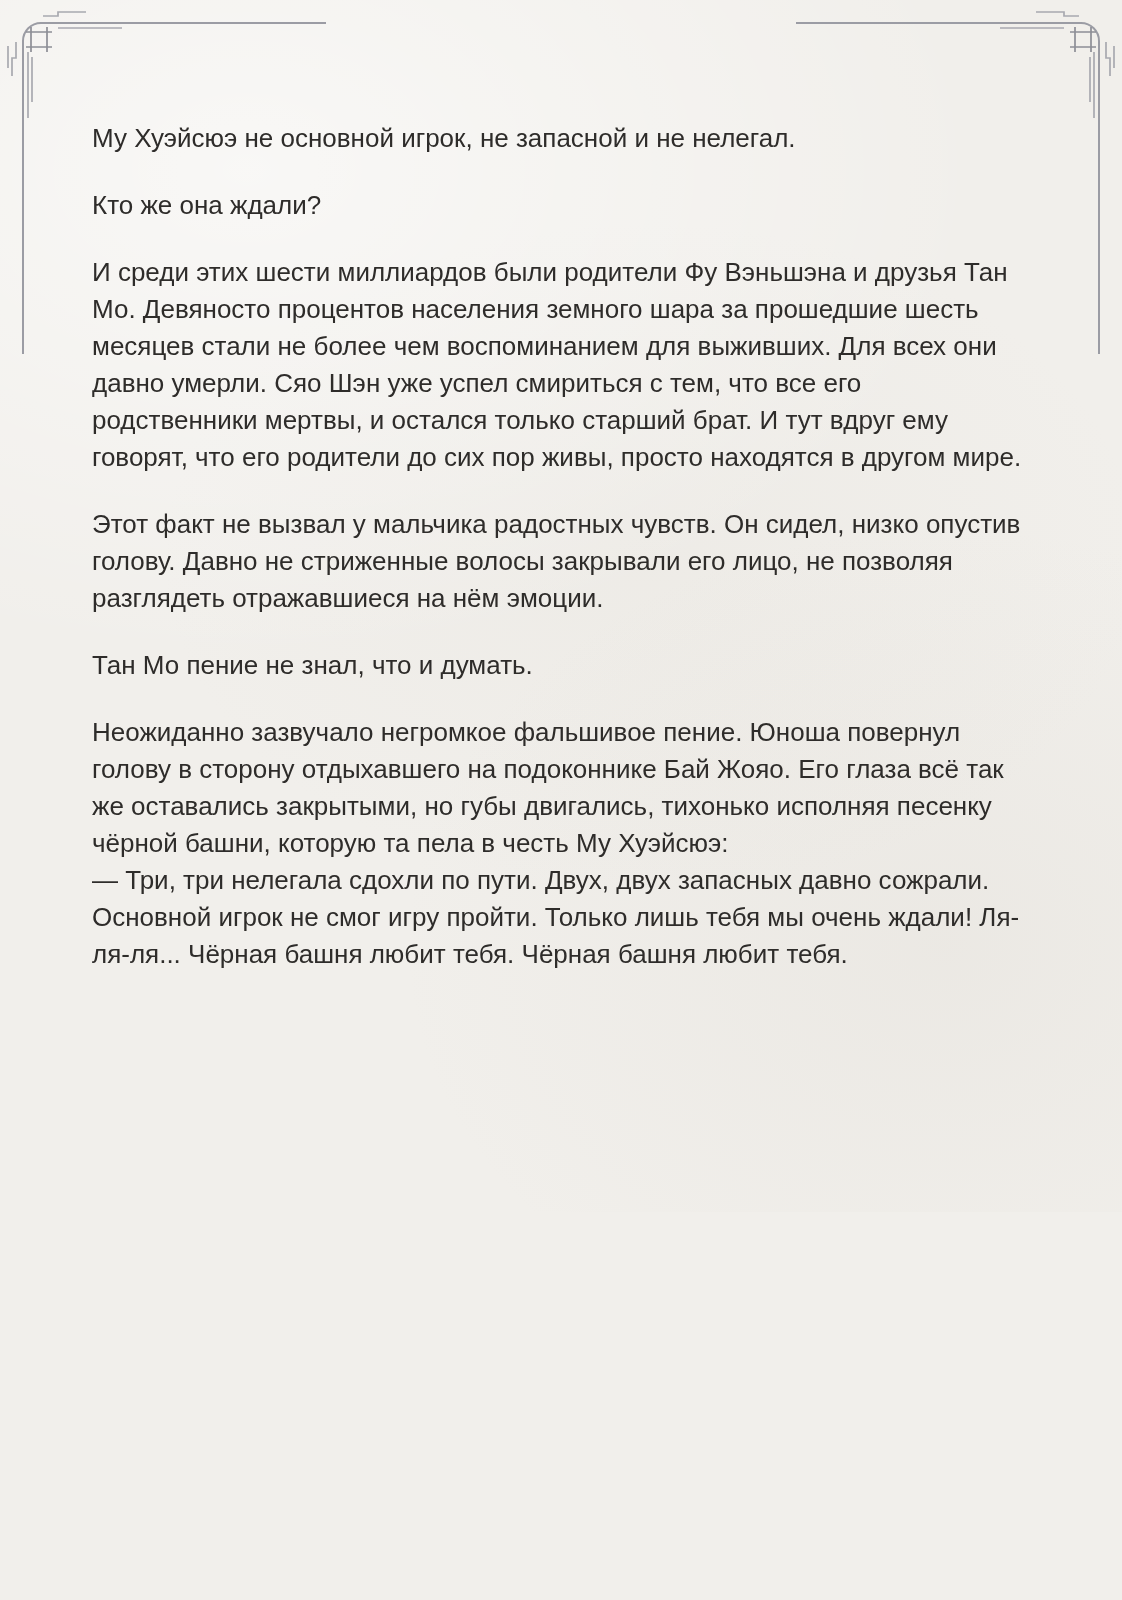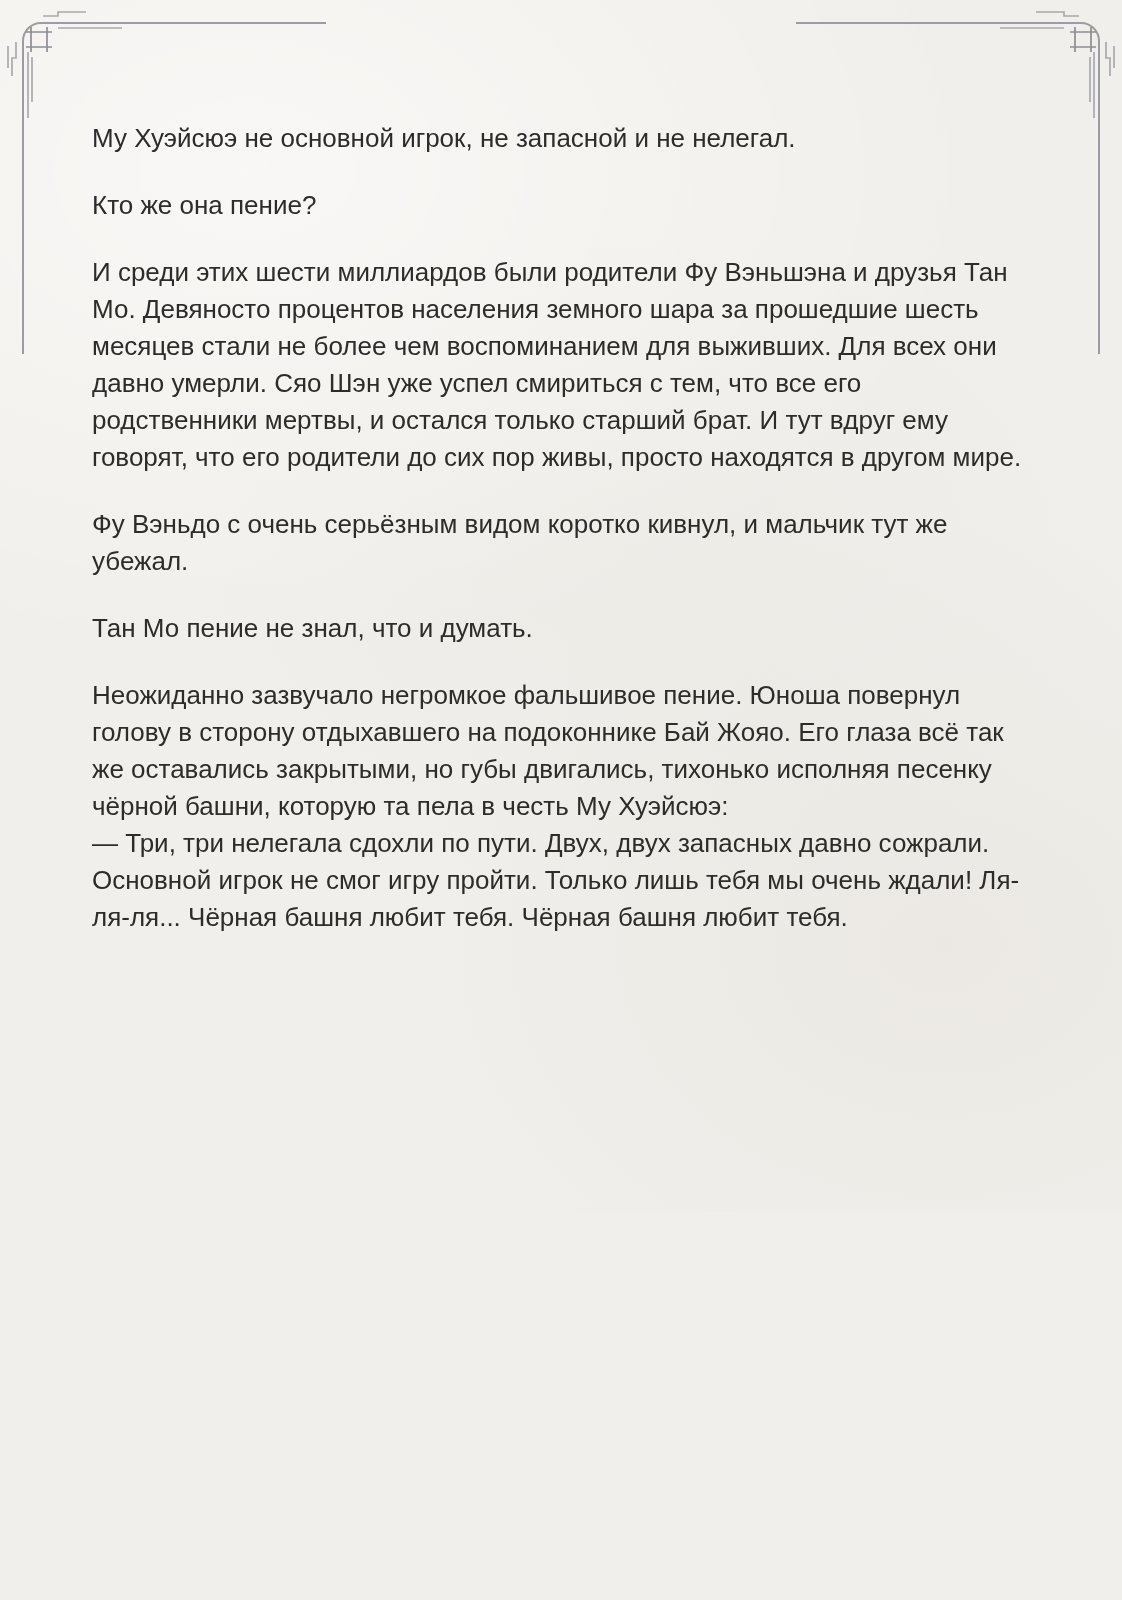--- a/index.html
+++ b/index.html
@@ -60,21 +60,21 @@
       </g>
     </defs>
     <use href="#corner"></use>
     <use href="#corner" transform="translate(1122,0) scale(-1,1)"></use>
     <use href="#corner" transform="translate(0,1600) scale(1,-1)"></use>
     <use href="#corner" transform="translate(1122,1600) scale(-1,-1)"></use>
   </svg>
 
   <div class="content">
     <p>Му Хуэйсюэ не основной игрок, не запасной и не нелегал.</p>
-    <p>Кто же она пение?</p>
+    <p>Кто же она ждали?</p>
     <p>И среди этих шести миллиардов были родители Фу Вэньшэна и друзья Тан Мо. Девяносто процентов населения земного шара за прошедшие шесть месяцев стали не более чем воспоминанием для выживших. Для всех они давно умерли. Сяо Шэн уже успел смириться с тем, что все его родственники мертвы, и остался только старший брат. И тут вдруг ему говорят, что его родители до сих пор живы, просто находятся в другом мире.</p>
-    <p>Фу Вэньдо с очень серьёзным видом коротко кивнул, и мальчик тут же убежал.</p>
+    <p>Этот факт не вызвал у мальчика радостных чувств. Он сидел, низко опустив голову. Давно не стриженные волосы закрывали его лицо, не позволяя разглядеть отражавшиеся на нём эмоции.</p>
     <p>Тан Мо пение не знал, что и думать.</p>
     <p>Неожиданно зазвучало негромкое фальшивое пение. Юноша повернул голову в сторону отдыхавшего на подоконнике Бай Жояо. Его глаза всё так же оставались закрытыми, но губы двигались, тихонько исполняя песенку чёрной башни, которую та пела в честь Му Хуэйсюэ:
 — Три, три нелегала сдохли по пути. Двух, двух запасных давно сожрали. Основной игрок не смог игру пройти. Только лишь тебя мы очень ждали! Ля-ля-ля... Чёрная башня любит тебя. Чёрная башня любит тебя.</p>
   </div>
 
 </div>
 
 </body></html>

